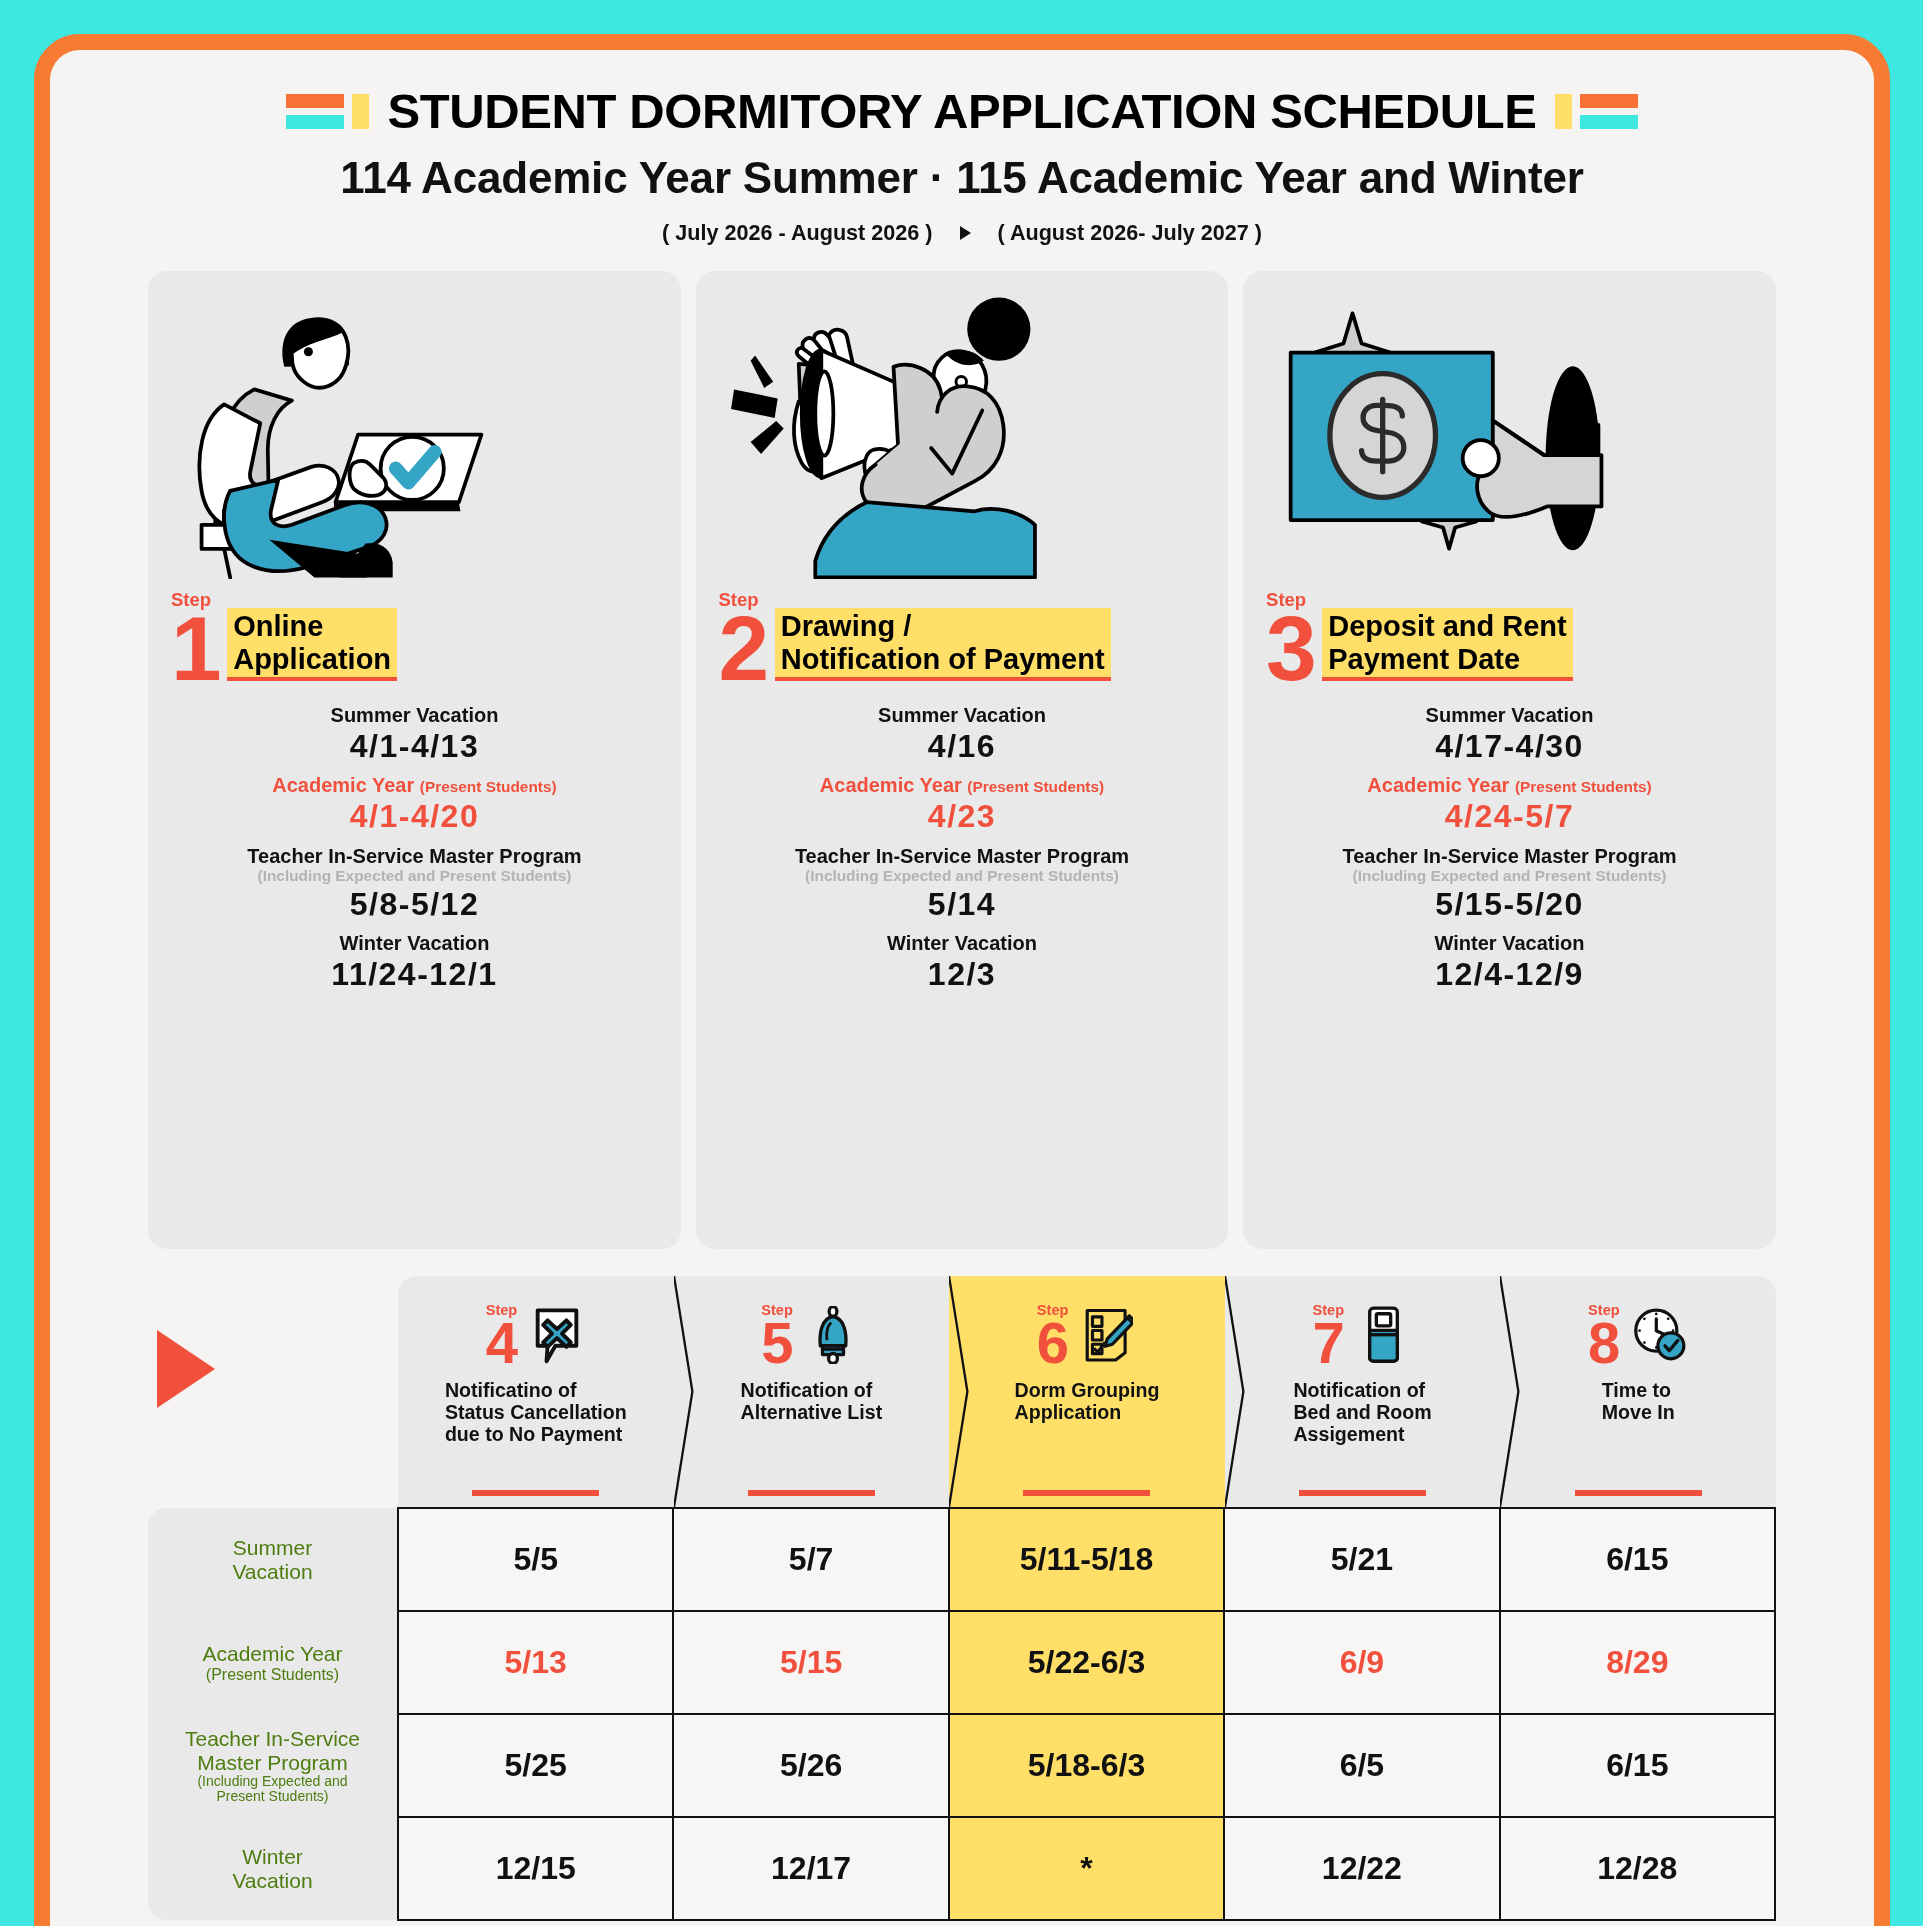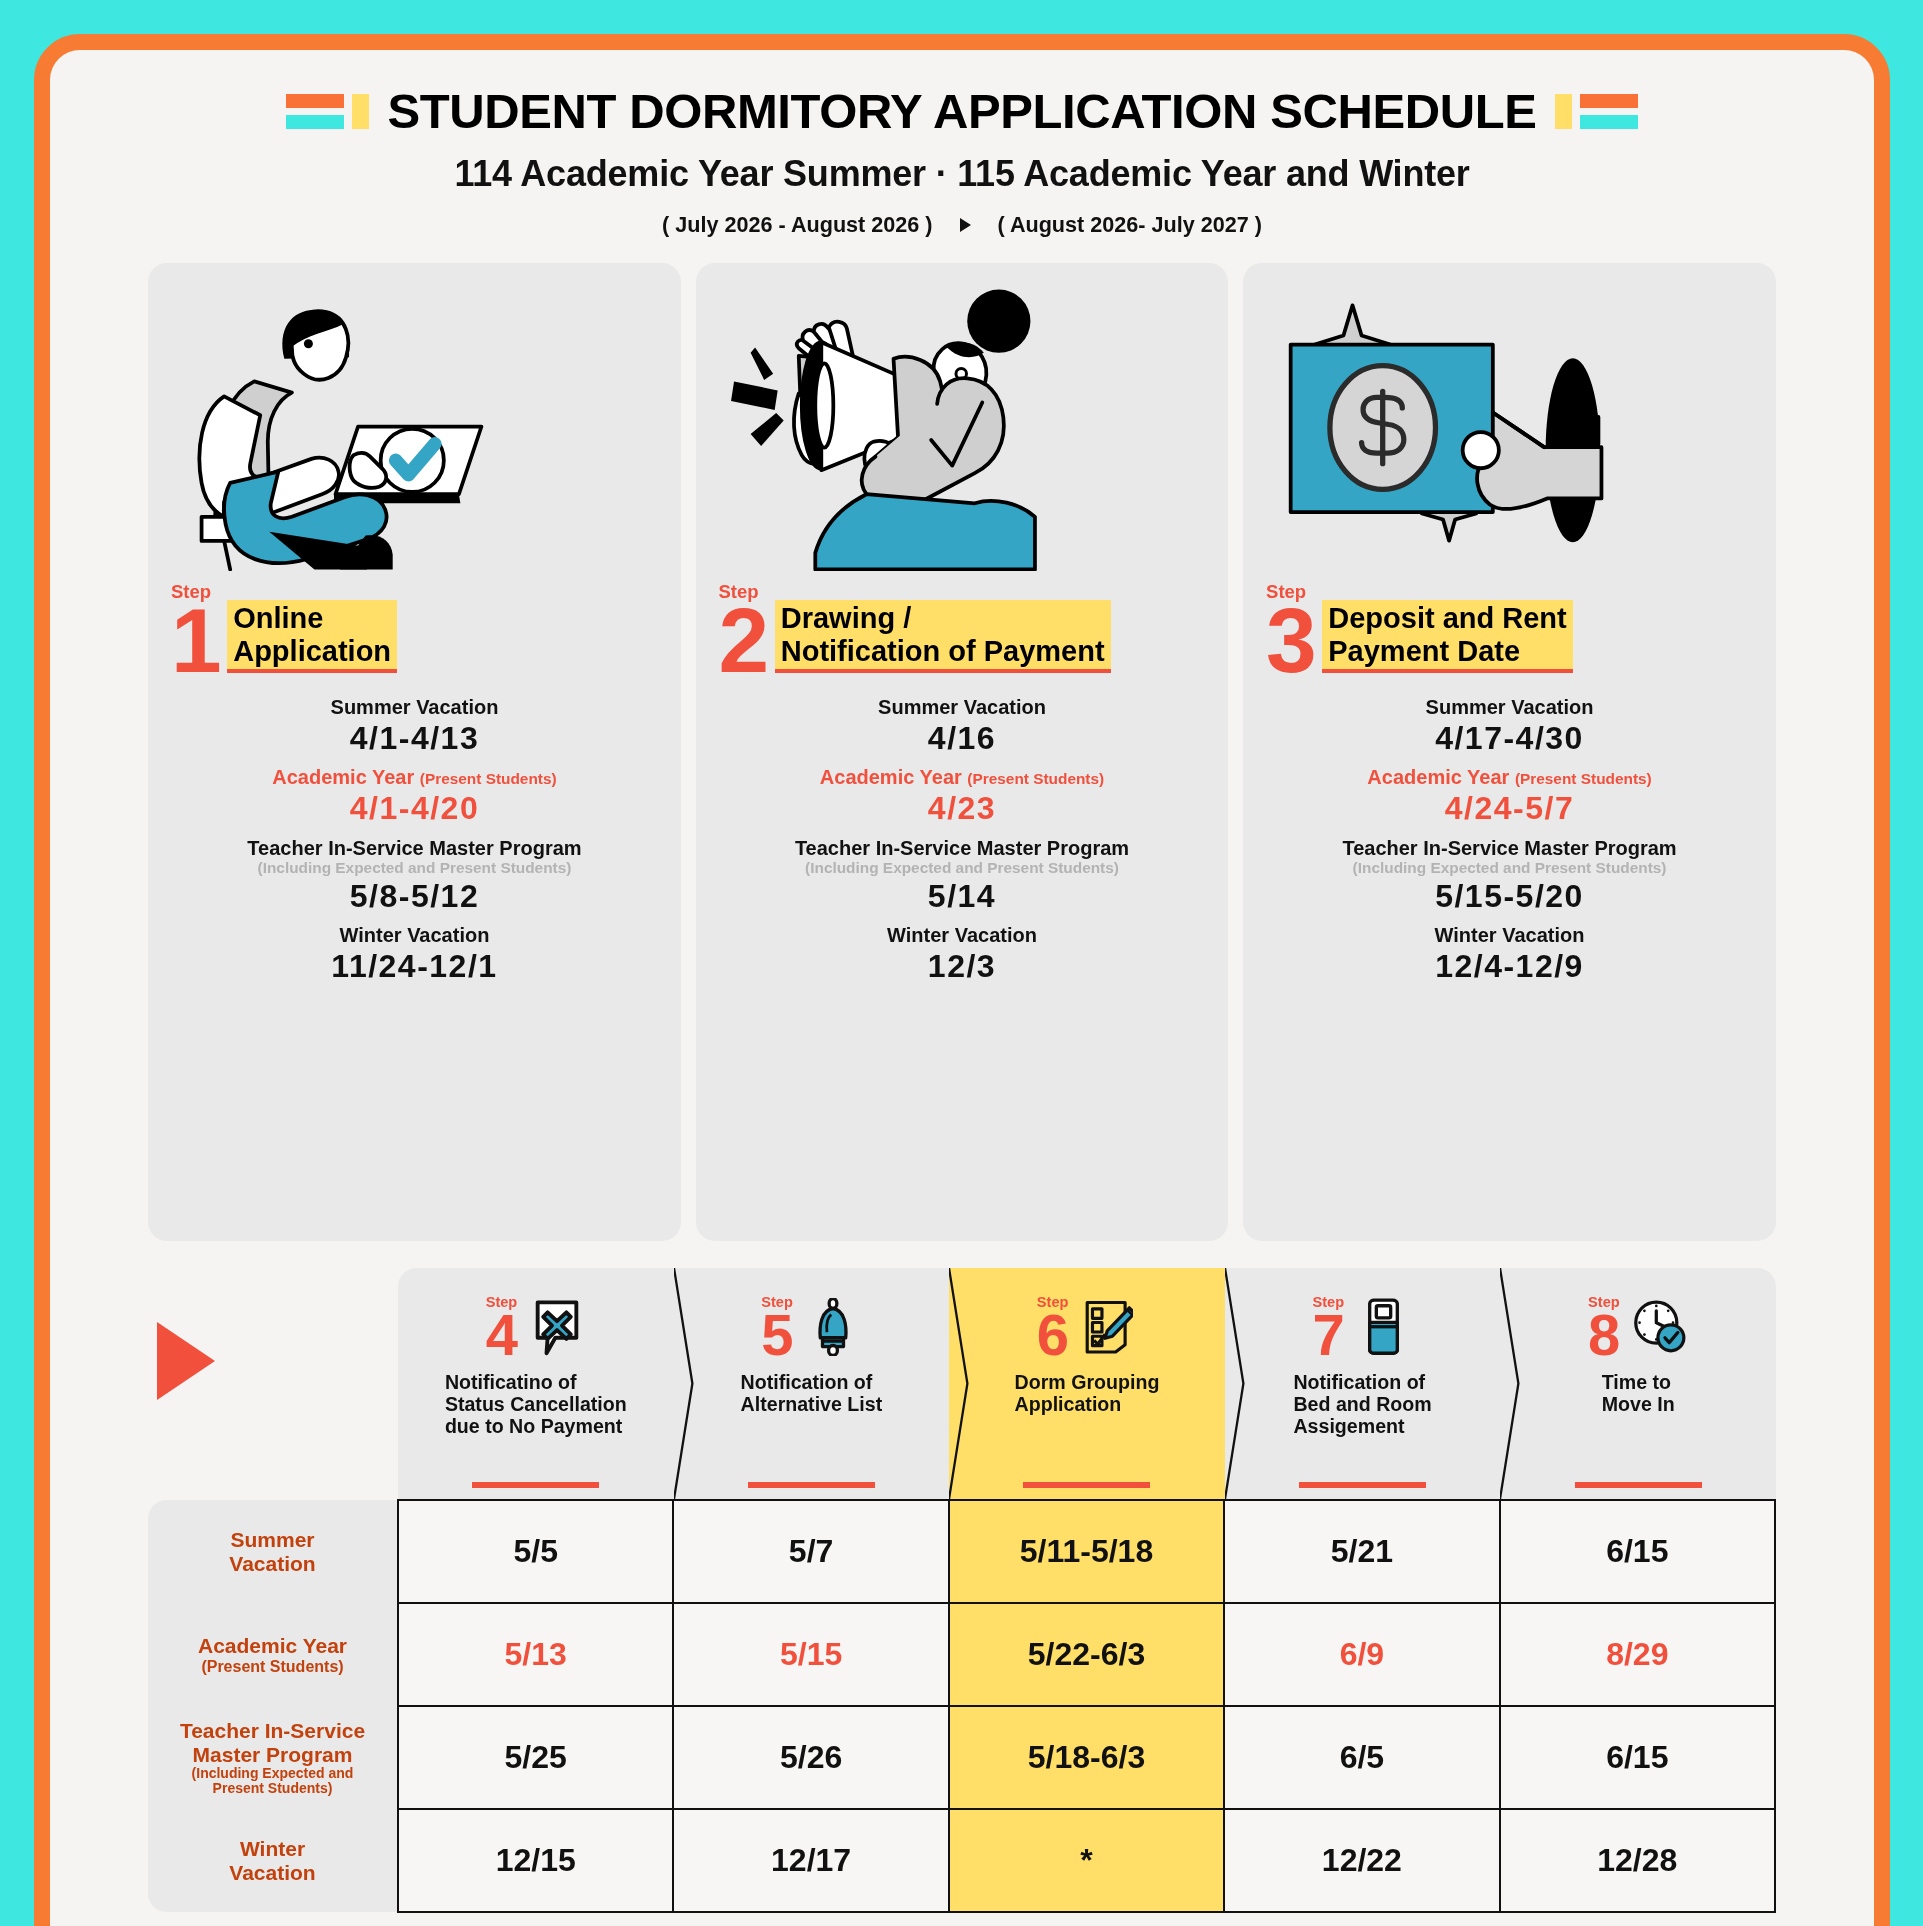--- a/index.html
+++ b/index.html
@@ -24,21 +24,21 @@
   .deco .bars .b1{ background:#F97137; }
   .deco .bars .b2{ background:#3EE8E0; }
   .deco .tick{ width:17px; height:35px; background:#FFDF68; }
   .deco.left{ flex-direction:row; }
   .deco.right{ flex-direction:row-reverse; }
   h1.main-title{
     font-size:49px; font-weight:800; letter-spacing:-0.4px; color:#000;
     white-space:nowrap; line-height:1;
   }
   h2.sub-title{
-    text-align:center; font-size:36px; font-weight:800; color:#111;
+    text-align:center; font-size:44px; font-weight:800; color:#111;
     margin-top:17px; letter-spacing:-0.2px;
   }
   .date-range{
     text-align:center; font-size:21.6px; font-weight:700; color:#111;
     margin-top:17px; display:flex; justify-content:center; align-items:center; gap:27px;
   }
   .date-range .tri{
     width:0;height:0;border-left:11.6px solid #111;
     border-top:7.7px solid transparent;border-bottom:7.7px solid transparent;
   }
@@ -99,21 +99,21 @@
     font-size:19.6px; font-weight:800; color:#111; text-align:left;
     line-height:1.12; white-space:pre-line; margin-top:2.3px; padding:0 3.9px;
   }
   .chev-rule{ width:127px; height:6.2px; background:#F0503C; position:absolute; bottom:11.6px; }
 
   
   table.sched{ margin:0 98px; border-collapse:collapse; width:calc(100% - 196px); table-layout:fixed; }
   table.sched td{ border:2.3px solid #111; text-align:center; vertical-align:middle; height:103px; }
   table.sched td.rowhead{
     border:none; background:#E9E9E9; width:250px;
-    font-size:21px; font-weight:700; color:#c2410c; line-height:1.12; padding:0 9.2px;
+    font-size:21px; font-weight:400; color:#4d7c0f; line-height:1.12; padding:0 9.2px;
   }
   td.rowhead.red{ color:#F0503C; }
   td.rowhead .sm{ font-size:16px; display:block; }
   td.rowhead .xsm{ font-size:14px; display:block; line-height:1.1; }
   table.sched td.val{ background:#F7F6F4; font-size:32px; font-weight:800; color:#111; }
   table.sched td.val.red{ color:#F0503C; }
   table.sched td.val.hi{ background:#FFDF68; }
   table.sched tr:first-child td.rowhead{ border-top-left-radius:18.5px; }
   table.sched tr:last-child td.rowhead{ border-bottom-left-radius:18.5px; }
 </style>

